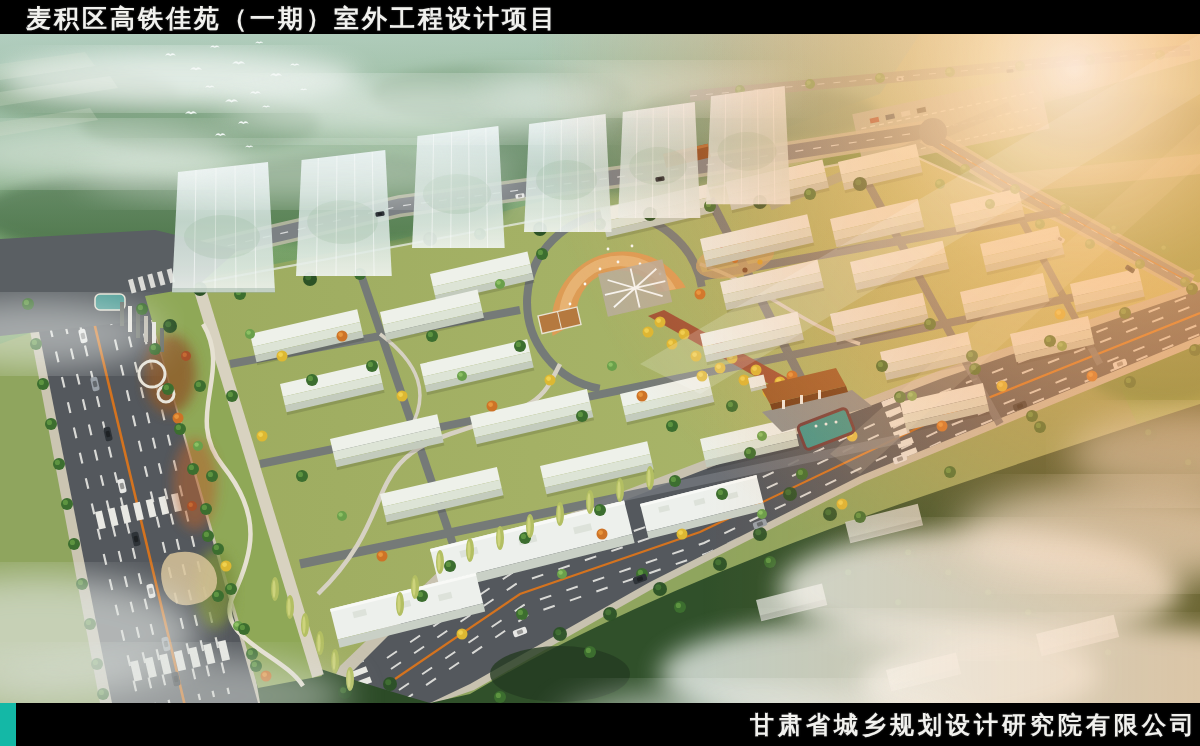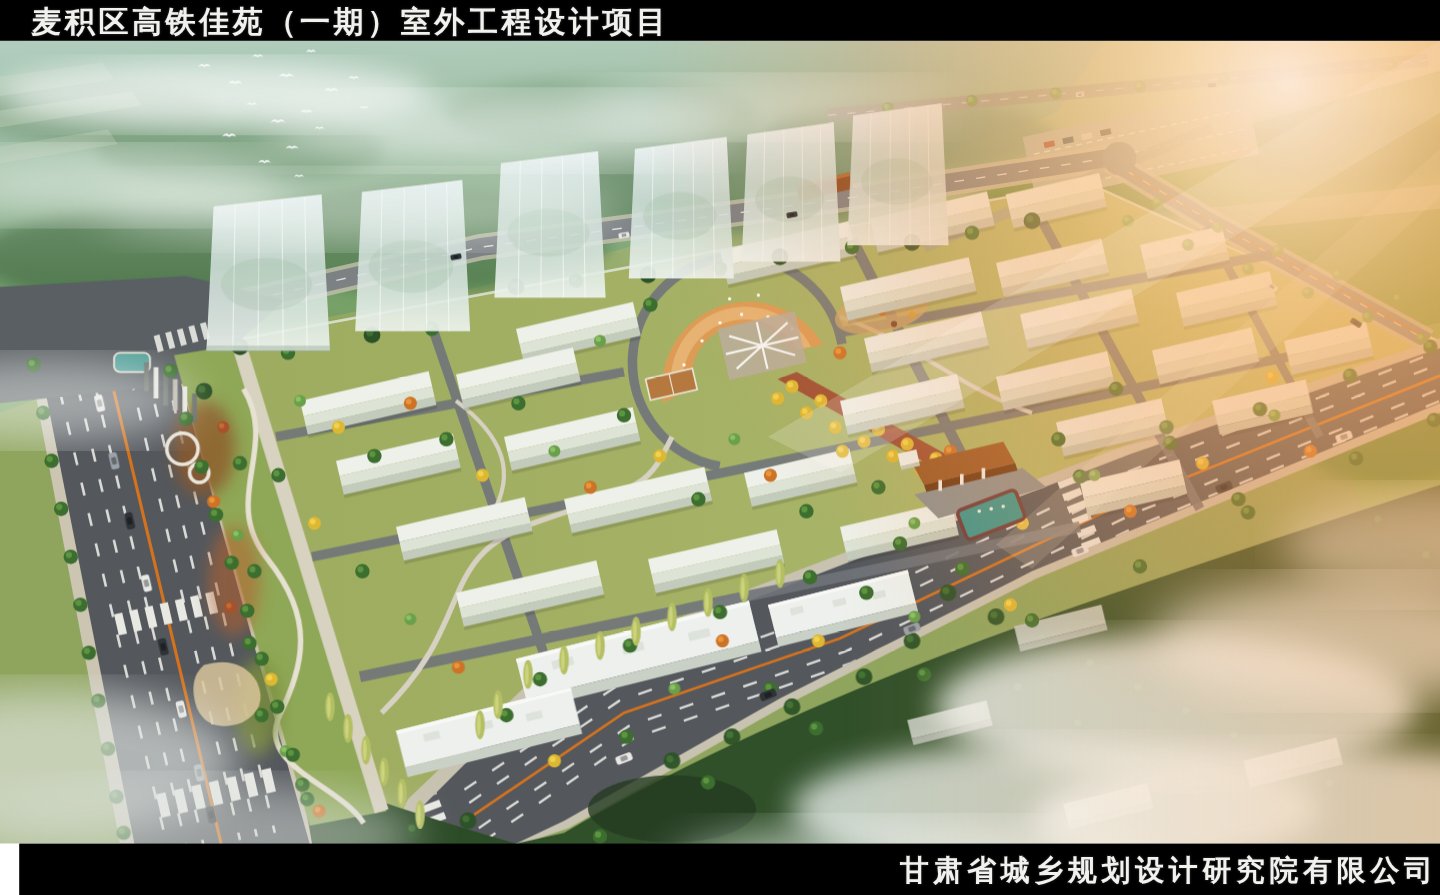--- a/index.html
+++ b/index.html
@@ -1,16 +1,16 @@
 <!DOCTYPE html>
 <html><head>
 <meta charset="utf-8">
 <style>
   html,body{margin:0;padding:0;background:#000;}
-  .stage{position:relative;width:1200px;height:746px;background:#ffffff;overflow:hidden;
+  .stage{position:relative;width:1200px;height:746px;background:#14b8a6;overflow:hidden;
          font-family:"Liberation Serif","DejaVu Serif",serif;}
   .bar{position:absolute;left:0;width:100%;background:#000;color:#f1f1ee;z-index:5;}
   .bar.top{top:0;height:34px;}
   .bar.bottom{bottom:0;height:43px;margin-left:16px;}
   .title-text{position:absolute;left:26px;top:2px;font-size:25px;letter-spacing:3px;
               font-weight:bold;text-shadow:0 0 2px rgba(255,255,255,.25);white-space:nowrap;}
   .company-text{position:absolute;right:18px;top:6px;font-size:24px;letter-spacing:4px;
               font-weight:bold;text-shadow:0 0 2px rgba(255,255,255,.25);white-space:nowrap;}
   .scene{position:absolute;top:34px;left:0;width:1200px;height:669px;}
   svg{display:block;}

